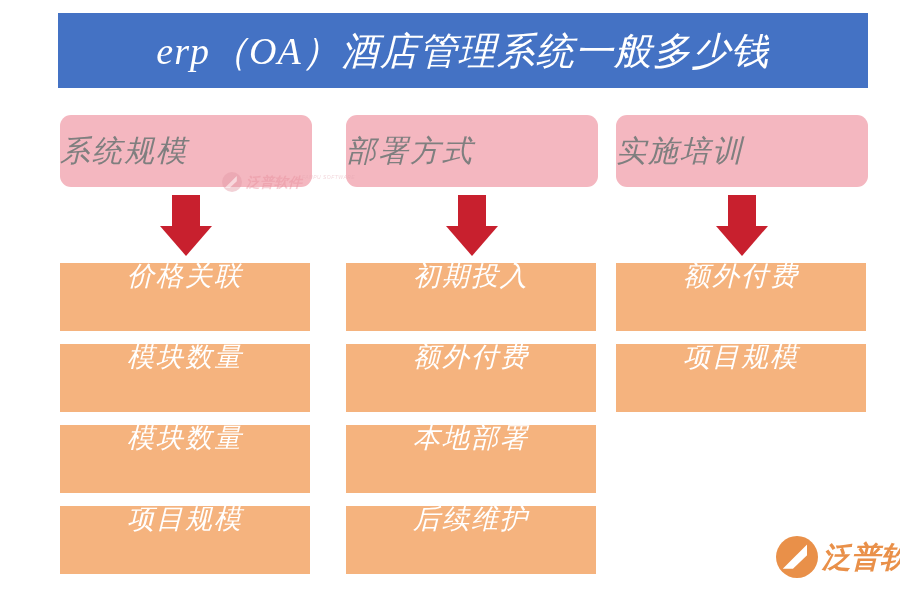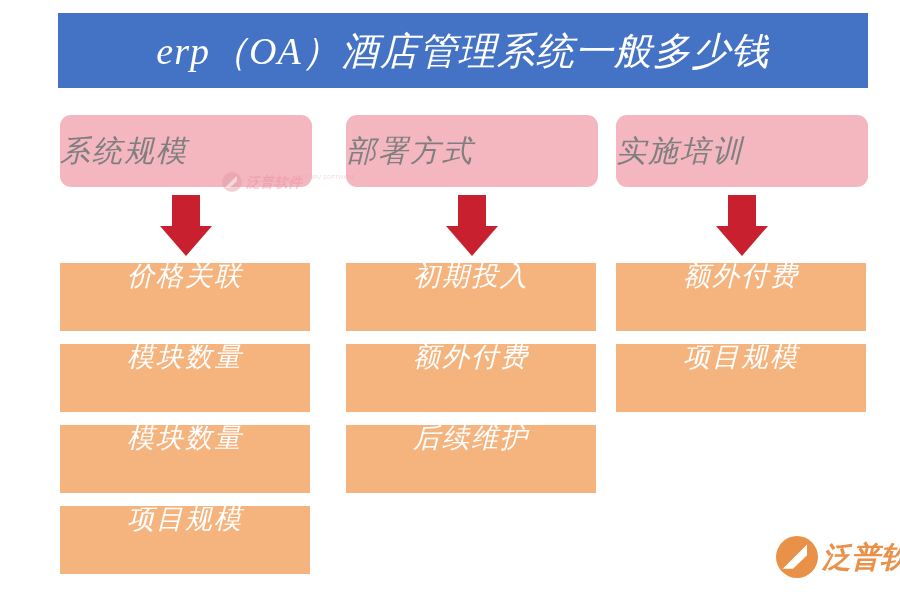--- a/index.html
+++ b/index.html
@@ -230,20 +230,23 @@
         <div class="head"></div>
       </div>
     </div>
     <div class="item-box">
       <span class="item-label">初期投入</span>
     </div>
     <div class="item-box">
       <span class="item-label">额外付费</span>
     </div>
     <div class="item-box">
+      <span class="item-label">本地部署</span>
+    </div>
+    <div class="item-box">
       <span class="item-label">后续维护</span>
     </div>
   </div>
 
   <div class="column col-2">
     <div class="head-card">
       <span class="head-card-label">实施培训</span>
     </div>
     <div class="arrow-wrap">
       <div class="arrow">

